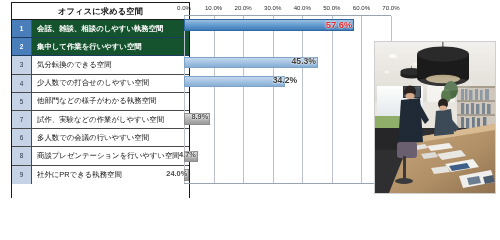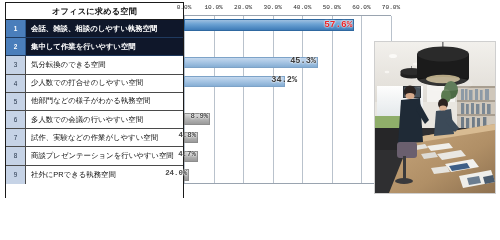--- a/index.html
+++ b/index.html
@@ -18,21 +18,21 @@
   #root {
     position: relative;
     width: 500px;
     height: 198px;
     background: #ffffff;
   }
 
   
   #label-table {
     position: absolute;
-    left: 5px;
+    left: 11px;
     top: 2px;
     width: 179px;
     height: 216px;
     border: 1.6px solid #1a1a1a;
     box-sizing: border-box;
     background: #ffffff;
   }
   .tbl-header {
     height: 17px;
     box-sizing: border-box;
@@ -77,33 +77,32 @@
   }
   .tbl-row.hl { border-bottom: 1.4px solid #1f3a5f; }
   .tbl-row.hl .row-num {
     background: #4a7ebb;
     color: #ffffff;
     font-weight: bold;
     border-right: 1px solid #2d5party;
     border-right: 1px solid #2d5a8e;
   }
   .tbl-row.hl .row-label {
-    background: #0f172a;
+    background: #14532d;
     color: #ffffff;
     font-weight: bold;
   }
 
   
   #chart {
     position: absolute;
     left: 184px;
     top: 2px;
     width: 207px;
     height: 182px;
-    font-family: Liberation Mono, monospace;
   }
   #axis {
     position: absolute;
     left: 0;
     top: 0;
     width: 207px;
     height: 13px;
   }
   .tick-label {
     position: absolute;
@@ -209,26 +208,26 @@
         </div>
         <div class="tbl-row">
           <div class="row-num">4</div>
           <div class="row-label">少人数での打合せのしやすい空間</div>
         </div>
         <div class="tbl-row">
           <div class="row-num">5</div>
           <div class="row-label">他部門などの様子がわかる執務空間</div>
         </div>
         <div class="tbl-row">
+          <div class="row-num">7</div>
+          <div class="row-label">試作、実験などの作業がしやすい空間</div>
+        </div>
+        <div class="tbl-row">
           <div class="row-num">6</div>
           <div class="row-label">多人数での会議の行いやすい空間</div>
-        </div>
-        <div class="tbl-row">
-          <div class="row-num">7</div>
-          <div class="row-label">試作、実験などの作業がしやすい空間</div>
         </div>
         <div class="tbl-row">
           <div class="row-num">8</div>
           <div class="row-label">商談プレゼンテーションを行いやすい空間</div>
         </div>
         <div class="tbl-row">
           <div class="row-num">9</div>
           <div class="row-label">社外にPRできる執務空間</div>
         </div>
       </div>
@@ -262,24 +261,20 @@
           <div class="bar pale" style="width: 133.959px;"></div>
           <div class="bar-label" style="left: 133.959px;">45.3%</div>
         </div>
         <div class="bar-row" style="top: 56.3333px; height: 18.7778px;">
           <div class="bar pale" style="width: 101.134px;"></div>
           <div class="bar-label" style="left: 101.134px; margin-left: 14px;">34.2%</div>
         </div>
         <div class="bar-row" style="top: 93.8889px; height: 18.7778px;">
           <div class="bar gray" style="width: 26.3186px;"></div>
           <div class="bar-label small" style="left: 26.3186px;">8.9%</div>
-        </div>
-        <div class="bar-row" style="top: 112.667px; height: 18.7778px;">
-          <div class="bar gray" style="width: 14.1943px;"></div>
-          <div class="bar-label small" style="left: 14.1943px;">4.8%</div>
         </div>
         <div class="bar-row" style="top: 131.444px; height: 18.7778px;">
           <div class="bar gray" style="width: 13.8986px;"></div>
           <div class="bar-label small" style="left: 13.8986px;">4.7%</div>
         </div>
         <div class="bar-row" style="top: 150.222px; height: 18.7778px;">
           <div class="bar gray" style="width: 5.32286px;"></div>
           <div class="bar-label small" style="left: 5.32286px;">24.0%</div>
         </div>
       </div>

